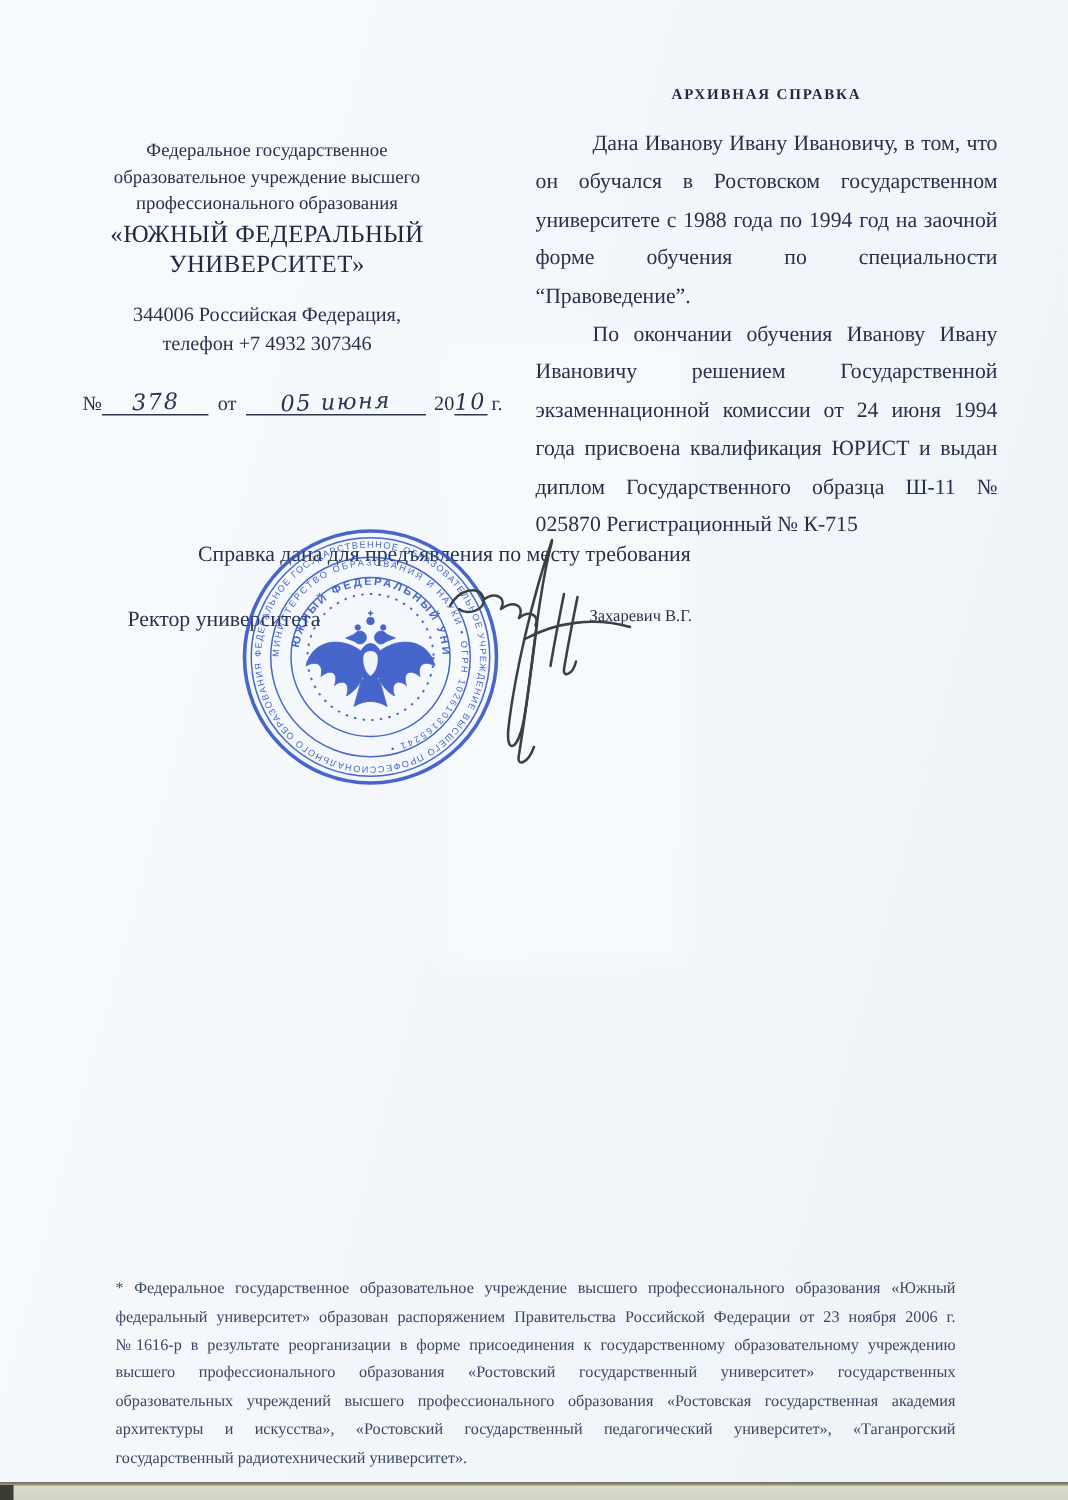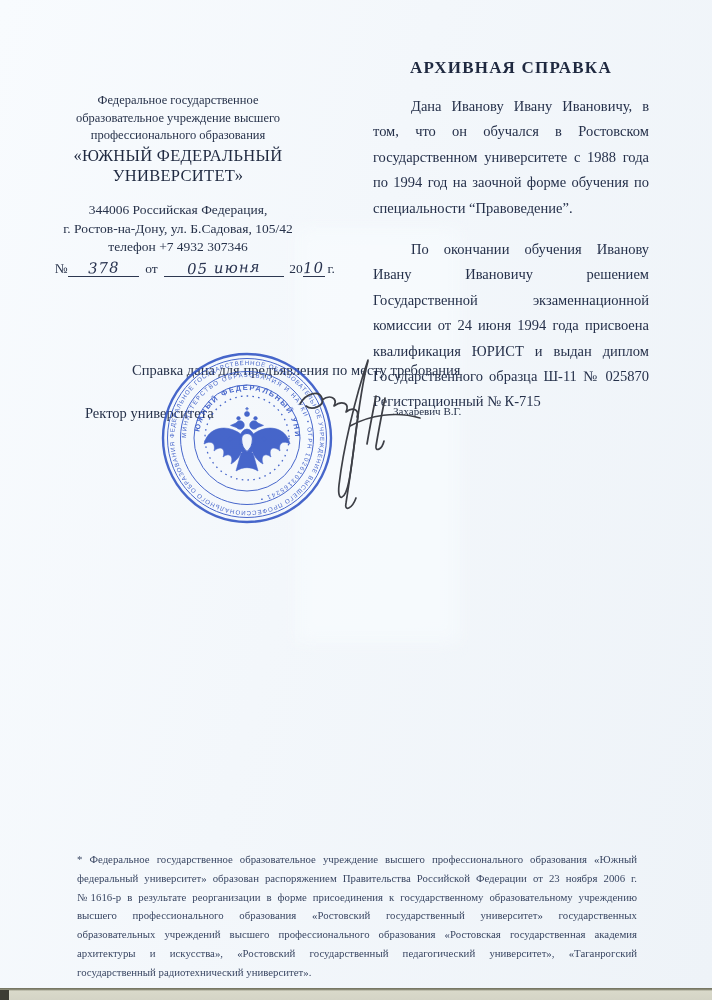--- a/index.html
+++ b/index.html
@@ -35,24 +35,24 @@
     left:55px;top:258px;width:280px;font-size:13.5px;
     display:flex;align-items:flex-end;white-space:nowrap;
   }
   .blank{display:inline-block;border-bottom:1px solid #2c3750;text-align:center;position:relative;}
   .hand{
     font-family:"DejaVu Serif",serif;font-style:italic;color:#2a3450;
     font-size:15px;transform:rotate(-2deg);display:inline-block;letter-spacing:1px;
   }
   .blank .hand{position:relative;top:1px;}
   .right-col{left:357px;top:58px;width:308px;}
-  .cert-title{font-size:17px;font-weight:bold;letter-spacing:1.2px;text-align:center;color:#1f2940;margin:0 0 15px 0;}
+  .cert-title{font-size:10px;font-weight:bold;letter-spacing:1.2px;text-align:center;color:#1f2940;margin:0 0 15px 0;}
   .para{
     font-size:14.5px;line-height:25.4px;text-align:justify;text-indent:38px;
-    margin:16px;color:#25304a;
+    margin:0;color:#25304a;
   }
   .purpose{left:132px;top:362px;font-size:14.5px;}
   .rector{left:85px;top:405px;font-size:14.5px;}
   .signame{left:393px;top:405px;font-size:11px;}
   .stamp-svg{position:absolute;left:159px;top:350px;opacity:.88;}
   .sig-svg{position:absolute;left:272px;top:354px;}
   .footnote{
     left:77px;top:850px;width:560px;font-size:10.8px;line-height:18.8px;
     text-align:justify;color:#3a4763;
   }
@@ -61,21 +61,20 @@
 <body>
 
 <div class="page">
 
   <div class="scan-band"></div>
 
   <div class="block orgtype center">Федеральное государственное образовательное учреждение высшего профессионального образования</div>
   <div class="block uniname center">«ЮЖНЫЙ ФЕДЕРАЛЬНЫЙ УНИВЕРСИТЕТ»</div>
   <div class="block address center">
     <div>344006 Российская Федерация,</div>
-    <div>г. Ростов-на-Дону, ул. Б.Садовая, 105/42</div>
     <div>телефон +7 4932 307346</div>
   </div>
 
   <div class="block numline">
     <span>№</span>
     <span class="blank" style="width:72px;"><span class="hand">378</span></span>
     <span style="margin:0 6px;">от</span>
     <span class="blank" style="width:122px;"><span class="hand">05 июня</span></span>
     <span style="margin-left:5px;">20</span>
     <span class="blank" style="width:22px;"><span class="hand">10</span></span>

